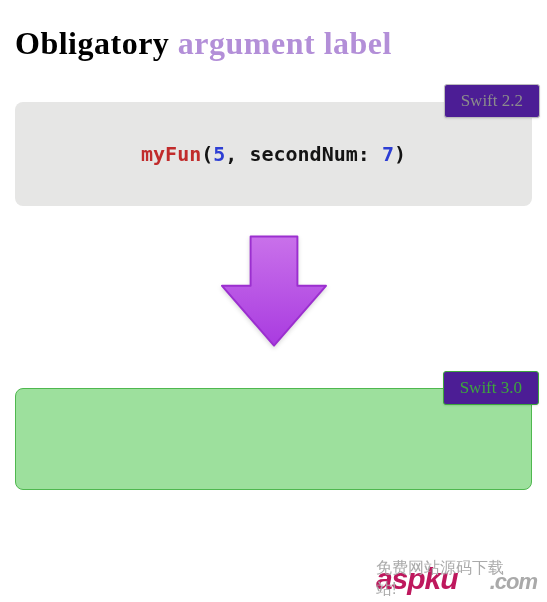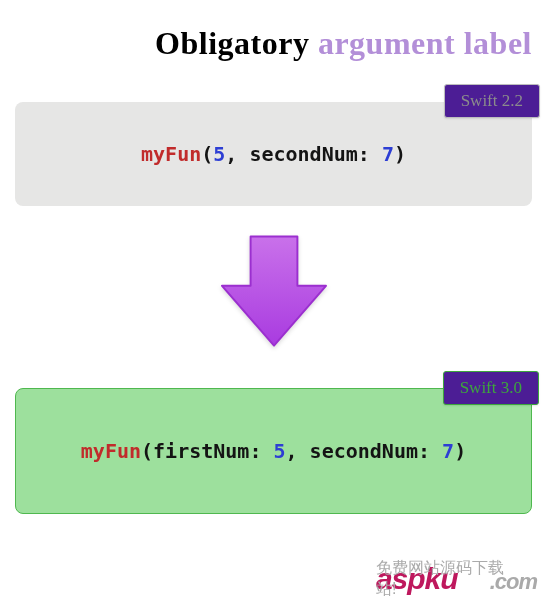--- a/index.html
+++ b/index.html
@@ -6,21 +6,21 @@
   body {
     margin: 0;
     padding: 15px 15px 20px 15px;
     width: 547px;
     height: 602px;
     font-family: Georgia, 'Times New Roman', serif;
     background: #fff;
     position: relative;
   }
   .title {
-    text-align: right;
+    text-align: left;
     font-size: 32px;
     font-weight: 900;
     margin: 10px 0 40px 0;
     letter-spacing: 0.5px;
   }
   .title .black { color: #000; }
   .title .purple { color: #b38fd8; }
   .card {
     position: relative;
     border-radius: 8px;
@@ -112,21 +112,18 @@
         <stop offset="0%" stop-color="#c971ea"></stop>
         <stop offset="100%" stop-color="#a93be0"></stop>
       </linearGradient>
     </defs>
     <path d="M 32 8 L 68 8 L 68 46 L 90 46 L 50 92 L 10 46 L 32 46 Z" fill="url(#arrowGrad)" stroke="#9b2fcf" stroke-width="1.5" stroke-linejoin="round"></path>
   </svg>
 </div>
 
 <div class="card card-new">
   <div class="badge badge-new">Swift 3.0</div>
-  <div>
-    <span class="code-red">myFun</span><span class="code-black">(firstNum: </span><span class="code-blue">5</span><span class="code-black">, secondNum: </span><span class="code-blue">7</span><span class="code-black">)</span>
-  </div>
 </div>
 
 <div class="watermark">
   <span class="wm-red">aspku</span><span class="wm-gray">.com</span>
   <div class="wm-sub">免费网站源码下载站!</div>
 </div>
 
 </body></html>

